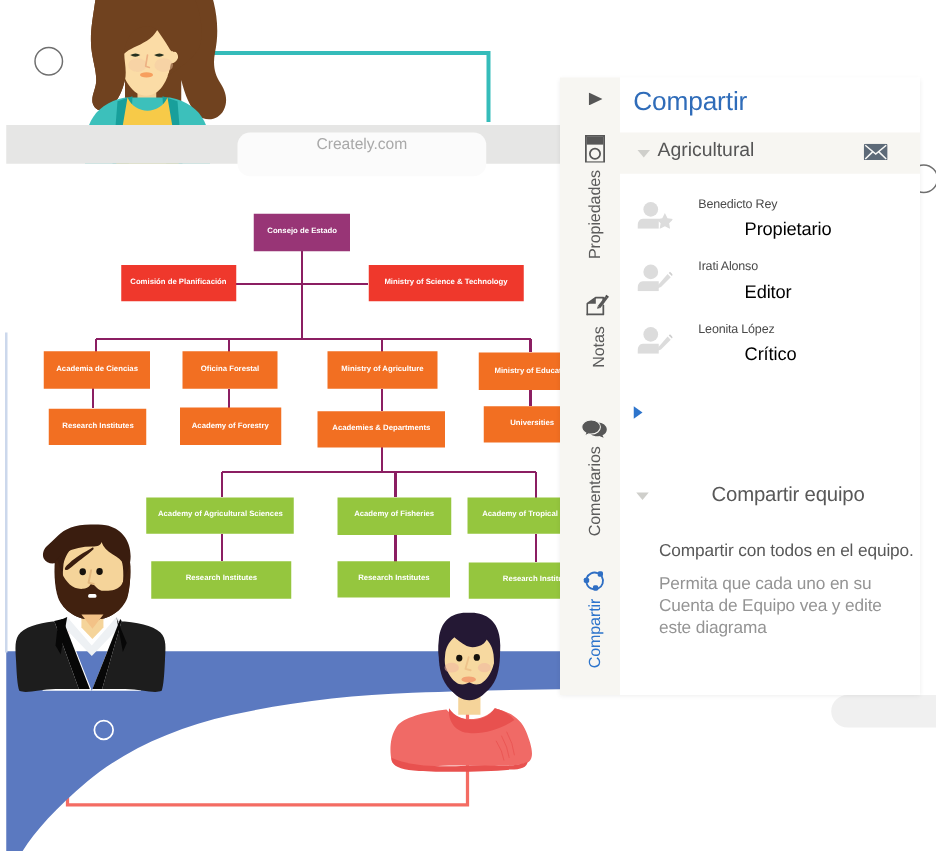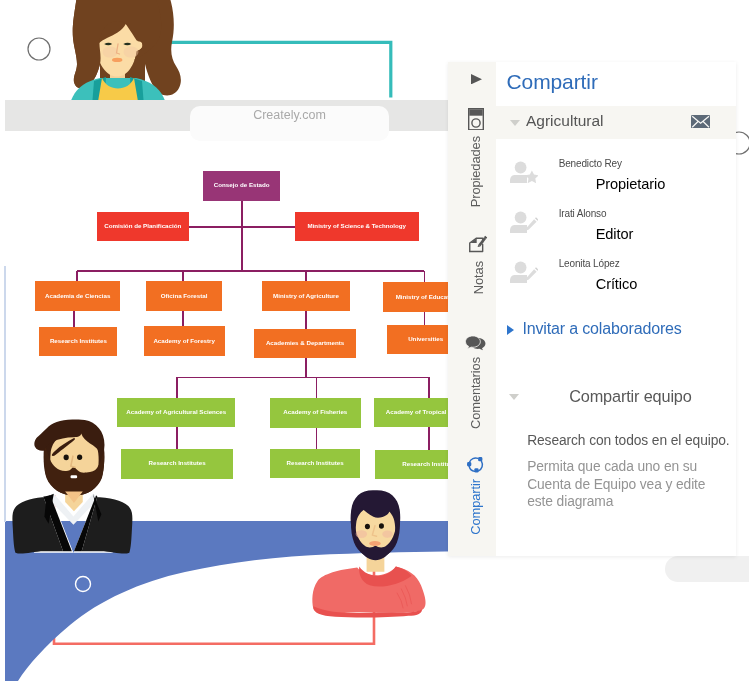--- a/index.html
+++ b/index.html
@@ -357,20 +357,19 @@
                 <path d="M0 19.5 C0 16.9 1.6 14 4.3 14 L17 14 L17 22 L0 22 Z" fill="#dcdcdc"></path>
                 <path d="M24.1 8.2 L26.6 10.7 L18.8 18.5 L15.3 20 L16.8 16.5 Z" fill="#dcdcdc"></path>
                 <path d="M25 7.3 L26 6.3 L28.5 8.8 L27.5 9.8 Z" fill="#cfcfcf"></path>
               </svg>
             </span>
             <span class="collab-name" style="top:0px;">Leonita López</span>
             <span class="collab-role" style="top:18px;">Crítico</span>
           </div>
         </div>
       <div class="caret-right" style="left:11px;top:263px;"></div>
-      <div id="invite-link" style="top:257.5px;">Invitar a colaboradores</div>
       <div class="caret-down" style="left:13px;top:331.5px;"></div>
       <div id="team-title" style="top:325px;">Compartir equipo</div>
-      <div id="team-line1" style="top:370.5px;">Research con todos en el equipo.</div>
+      <div id="team-line1" style="top:370.5px;">Compartir con todos en el equipo.</div>
       <div id="team-line2" style="top:396px;">Permita que cada uno en su Cuenta de Equipo vea y edite este diagrama</div>
     </div>
   </div>
 </div>
 
 </body></html>

